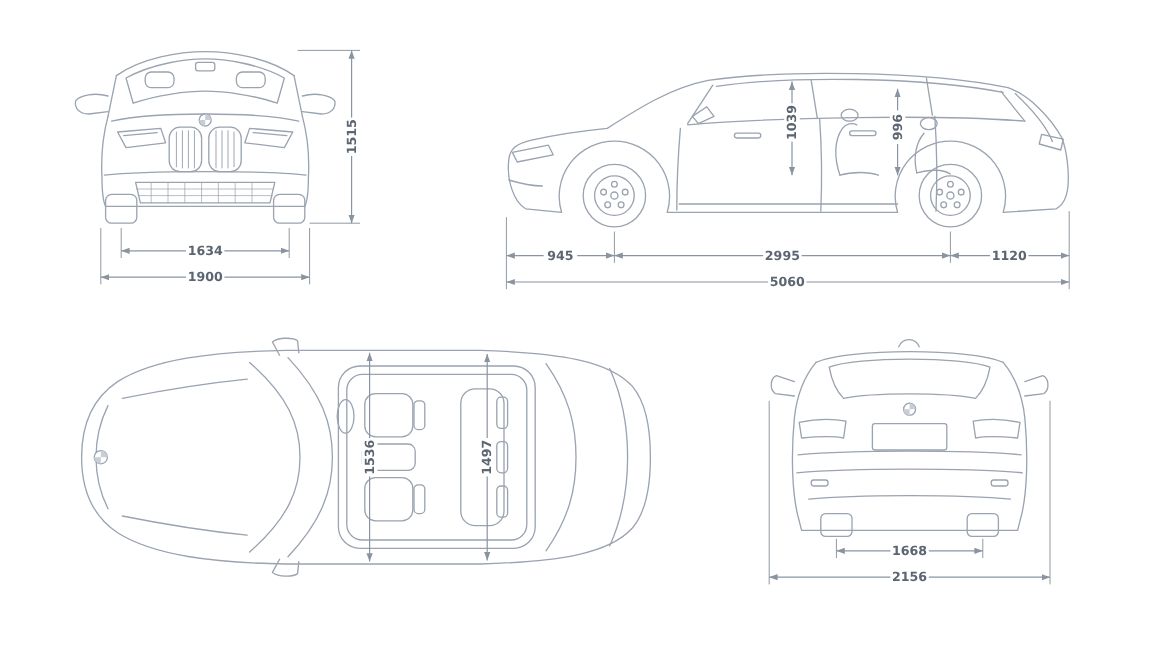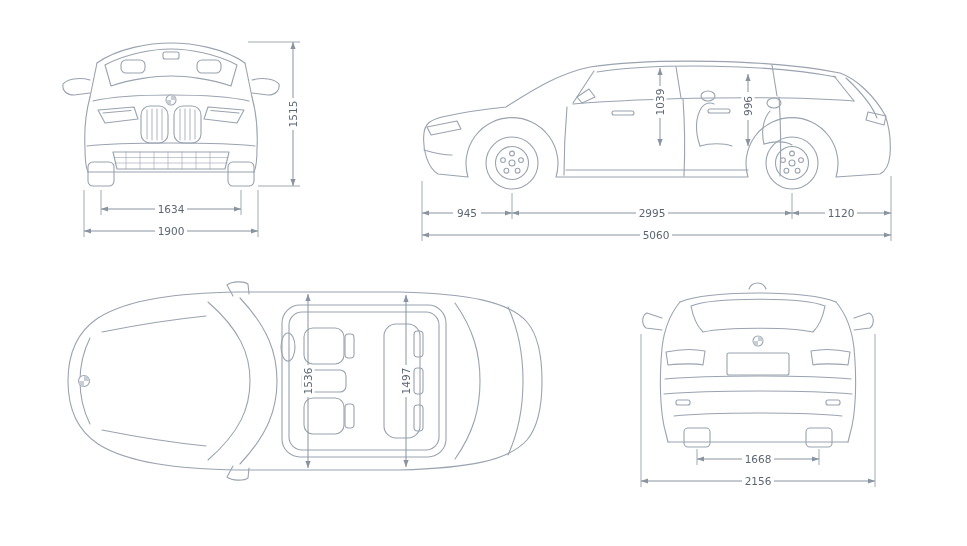--- a/index.html
+++ b/index.html
@@ -6,20 +6,21 @@
   body {
     background: var(--background, #ffffff);
     font-family: "DejaVu Sans", sans-serif;
   }
   .stage {
     position: relative;
     width: 967px;
     height: 546px;
     background: var(--background, #ffffff);
     overflow: hidden;
+    font-weight: bold;
   }
   .car {
     stroke: var(--car-line, #9aa3b0);
     fill: none;
     stroke-width: 1.1;
     stroke-linecap: round;
     stroke-linejoin: round;
   }
   .ext { stroke: var(--dim-line, #8a94a0); stroke-width: 0.8; fill: none; }
   .dim { stroke: var(--dim-line, #8a94a0); stroke-width: 1; fill: none; }

